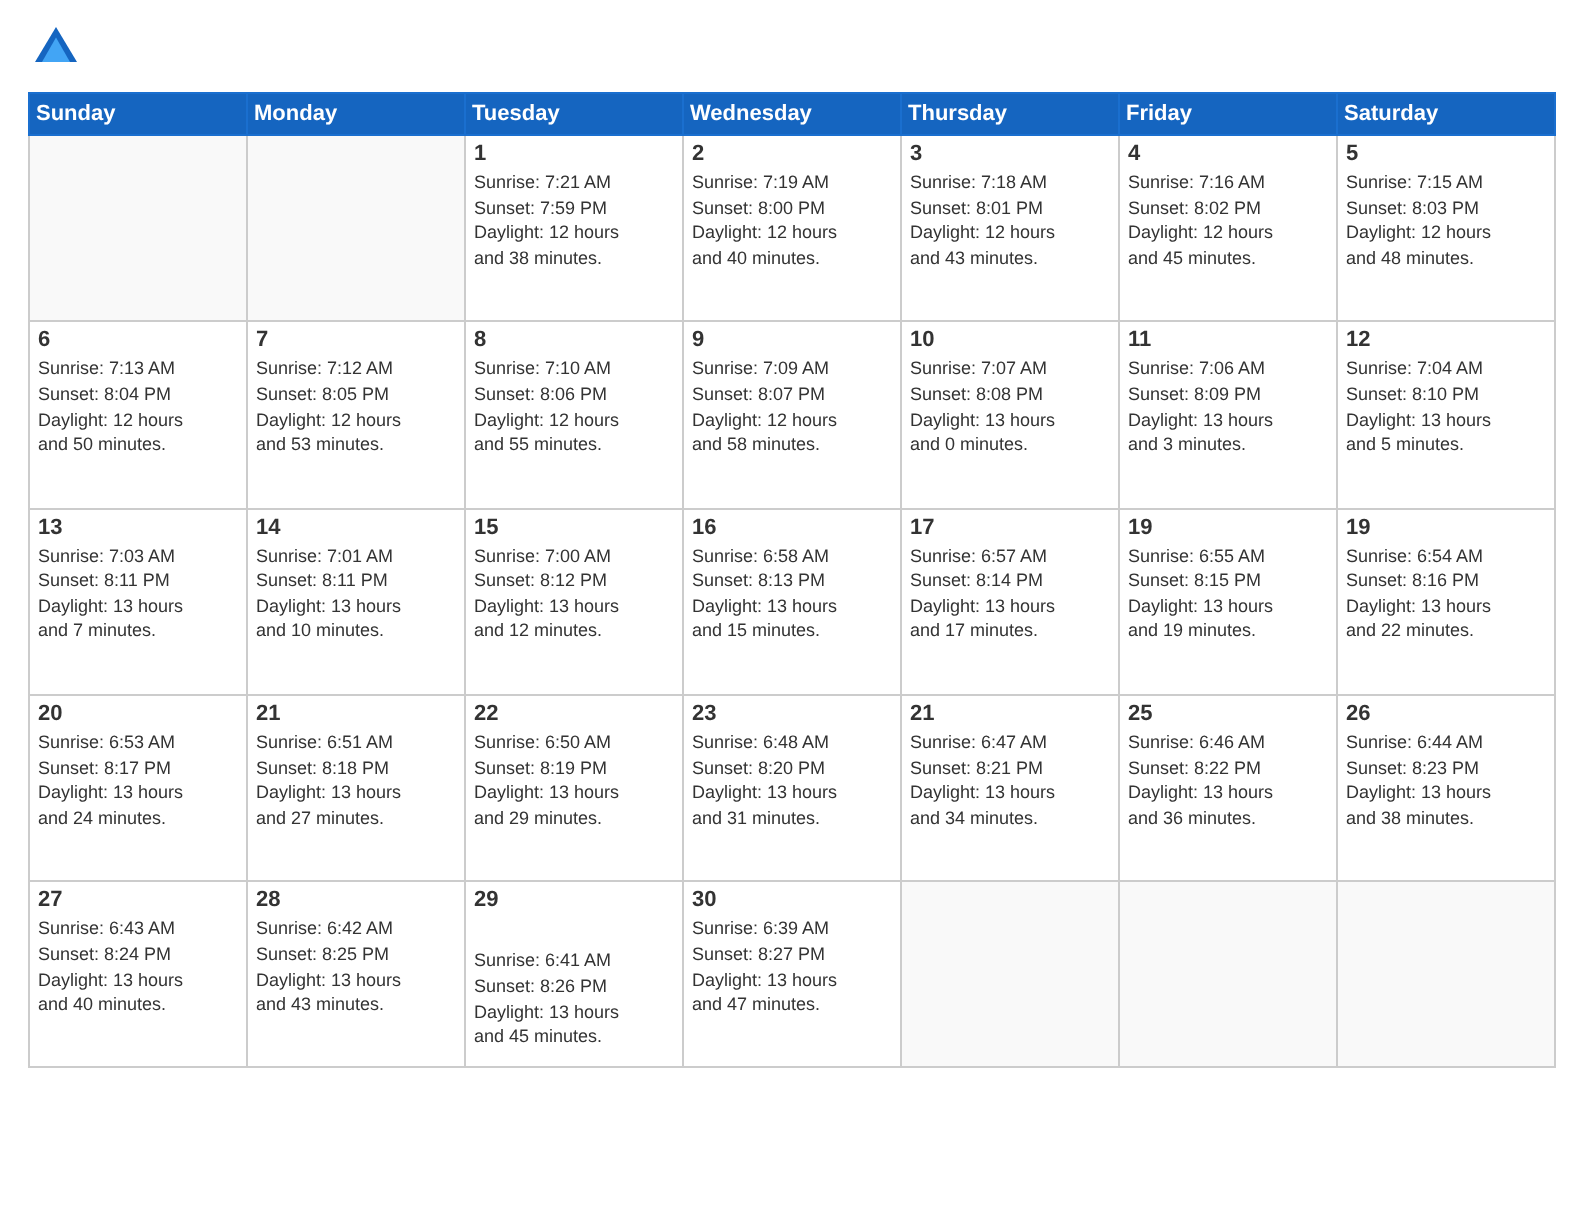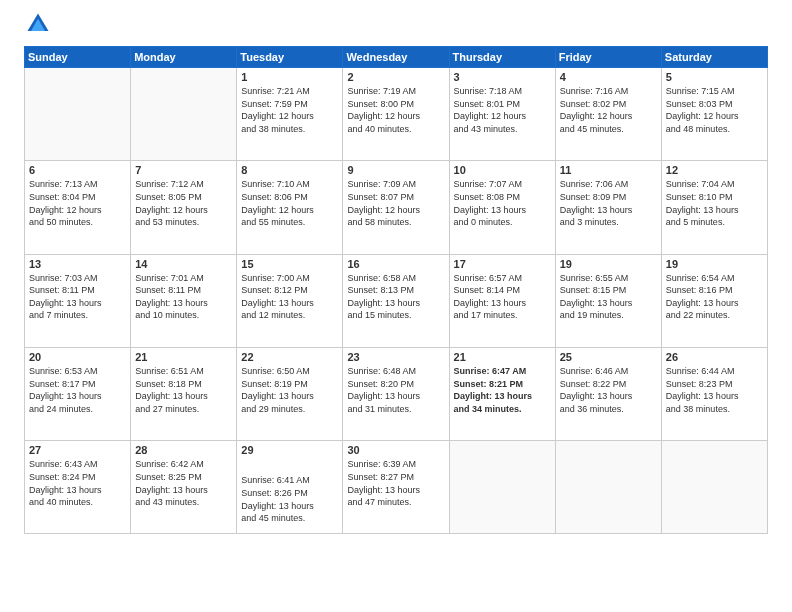--- a/index.html
+++ b/index.html
@@ -6,21 +6,21 @@
     body {
       width: 792px;
       height: 612px;
       font-family: Arial, Helvetica, sans-serif;
       background: #fff;
       overflow: hidden;
     }
     .page {
       width: 792px;
       height: 544px;
-      padding: 10px 24px;
+      padding: 10px 14px;
       display: flex;
       flex-direction: column;
     }
     .header {
       display: flex;
       justify-content: space-between;
       align-items: flex-start;
       margin-bottom: 8px;
     }
     .logo {
@@ -292,21 +292,21 @@
           </td>
           <td>
             <span class="day-num">23</span>
             <div class="cell-info" style="white-space: pre-line;">Sunrise: 6:48 AM
 Sunset: 8:20 PM
 Daylight: 13 hours
 and 31 minutes.</div>
           </td>
           <td>
             <span class="day-num">21</span>
-            <div class="cell-info" style="white-space: pre-line; font-weight: bold;">Sunrise: 6:47 AM
+            <div class="cell-info" style="white-space: pre-line;">Sunrise: 6:47 AM
 Sunset: 8:21 PM
 Daylight: 13 hours
 and 34 minutes.</div>
           </td>
           <td>
             <span class="day-num">25</span>
             <div class="cell-info" style="white-space: pre-line;">Sunrise: 6:46 AM
 Sunset: 8:22 PM
 Daylight: 13 hours
 and 36 minutes.</div>

